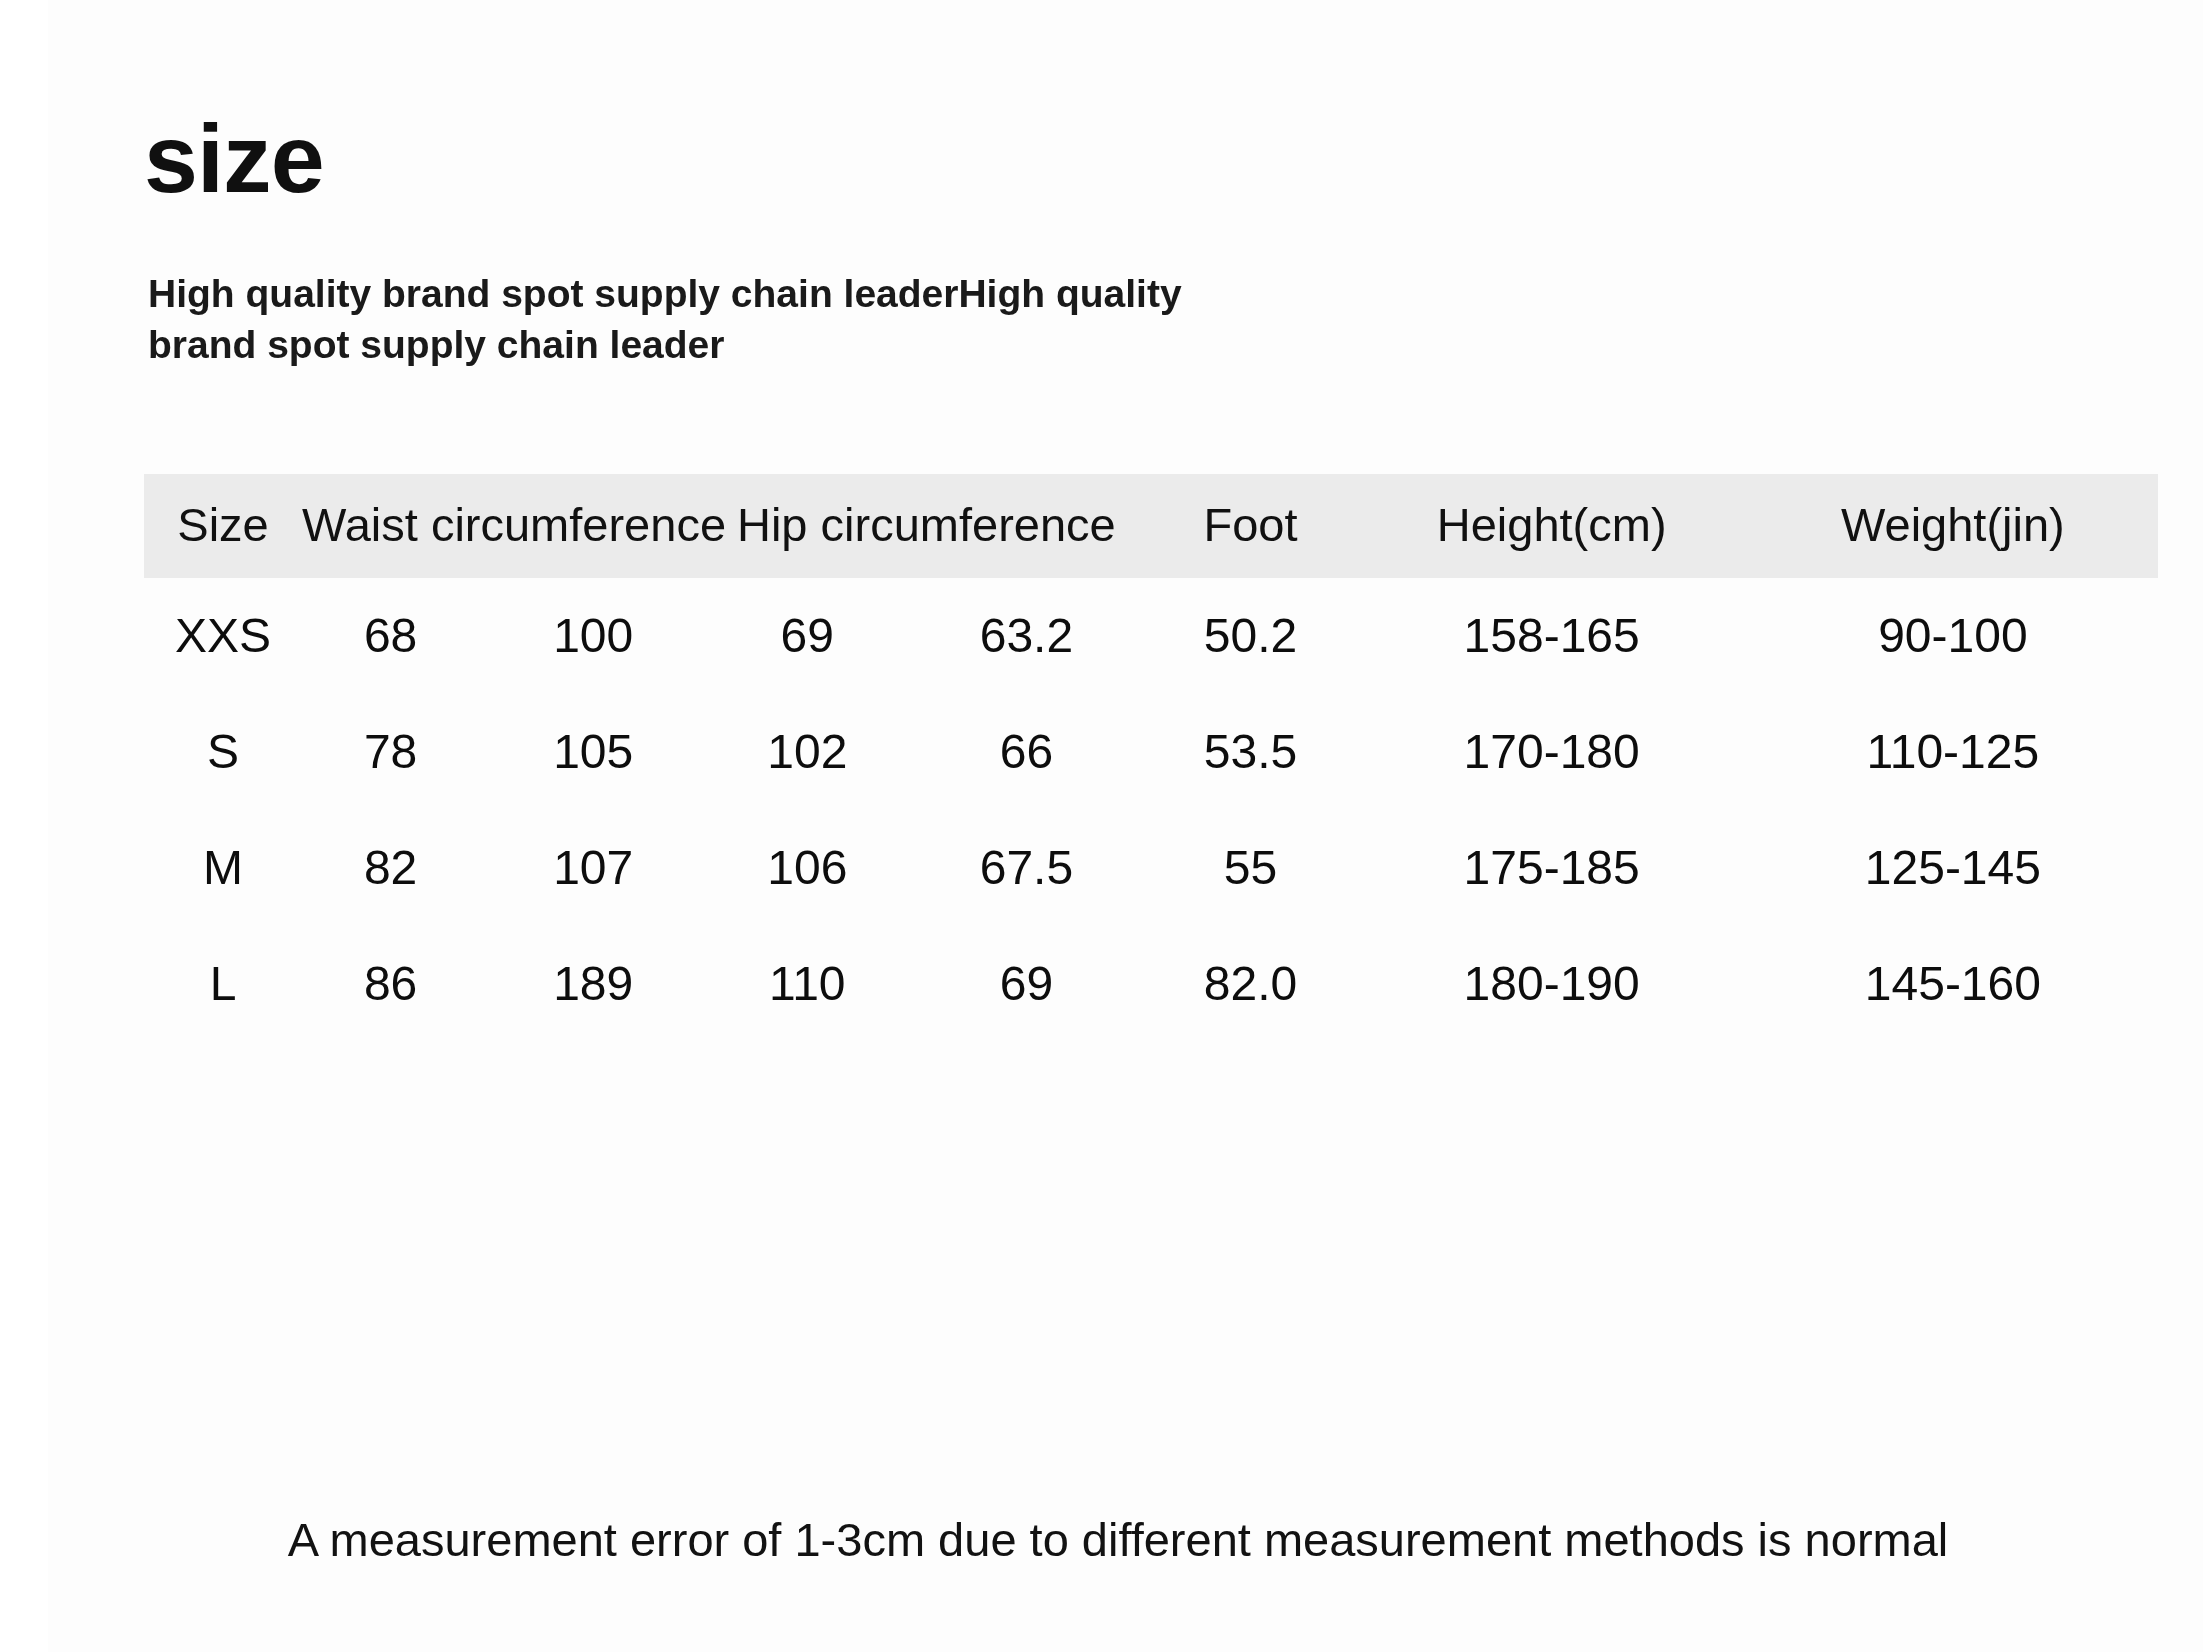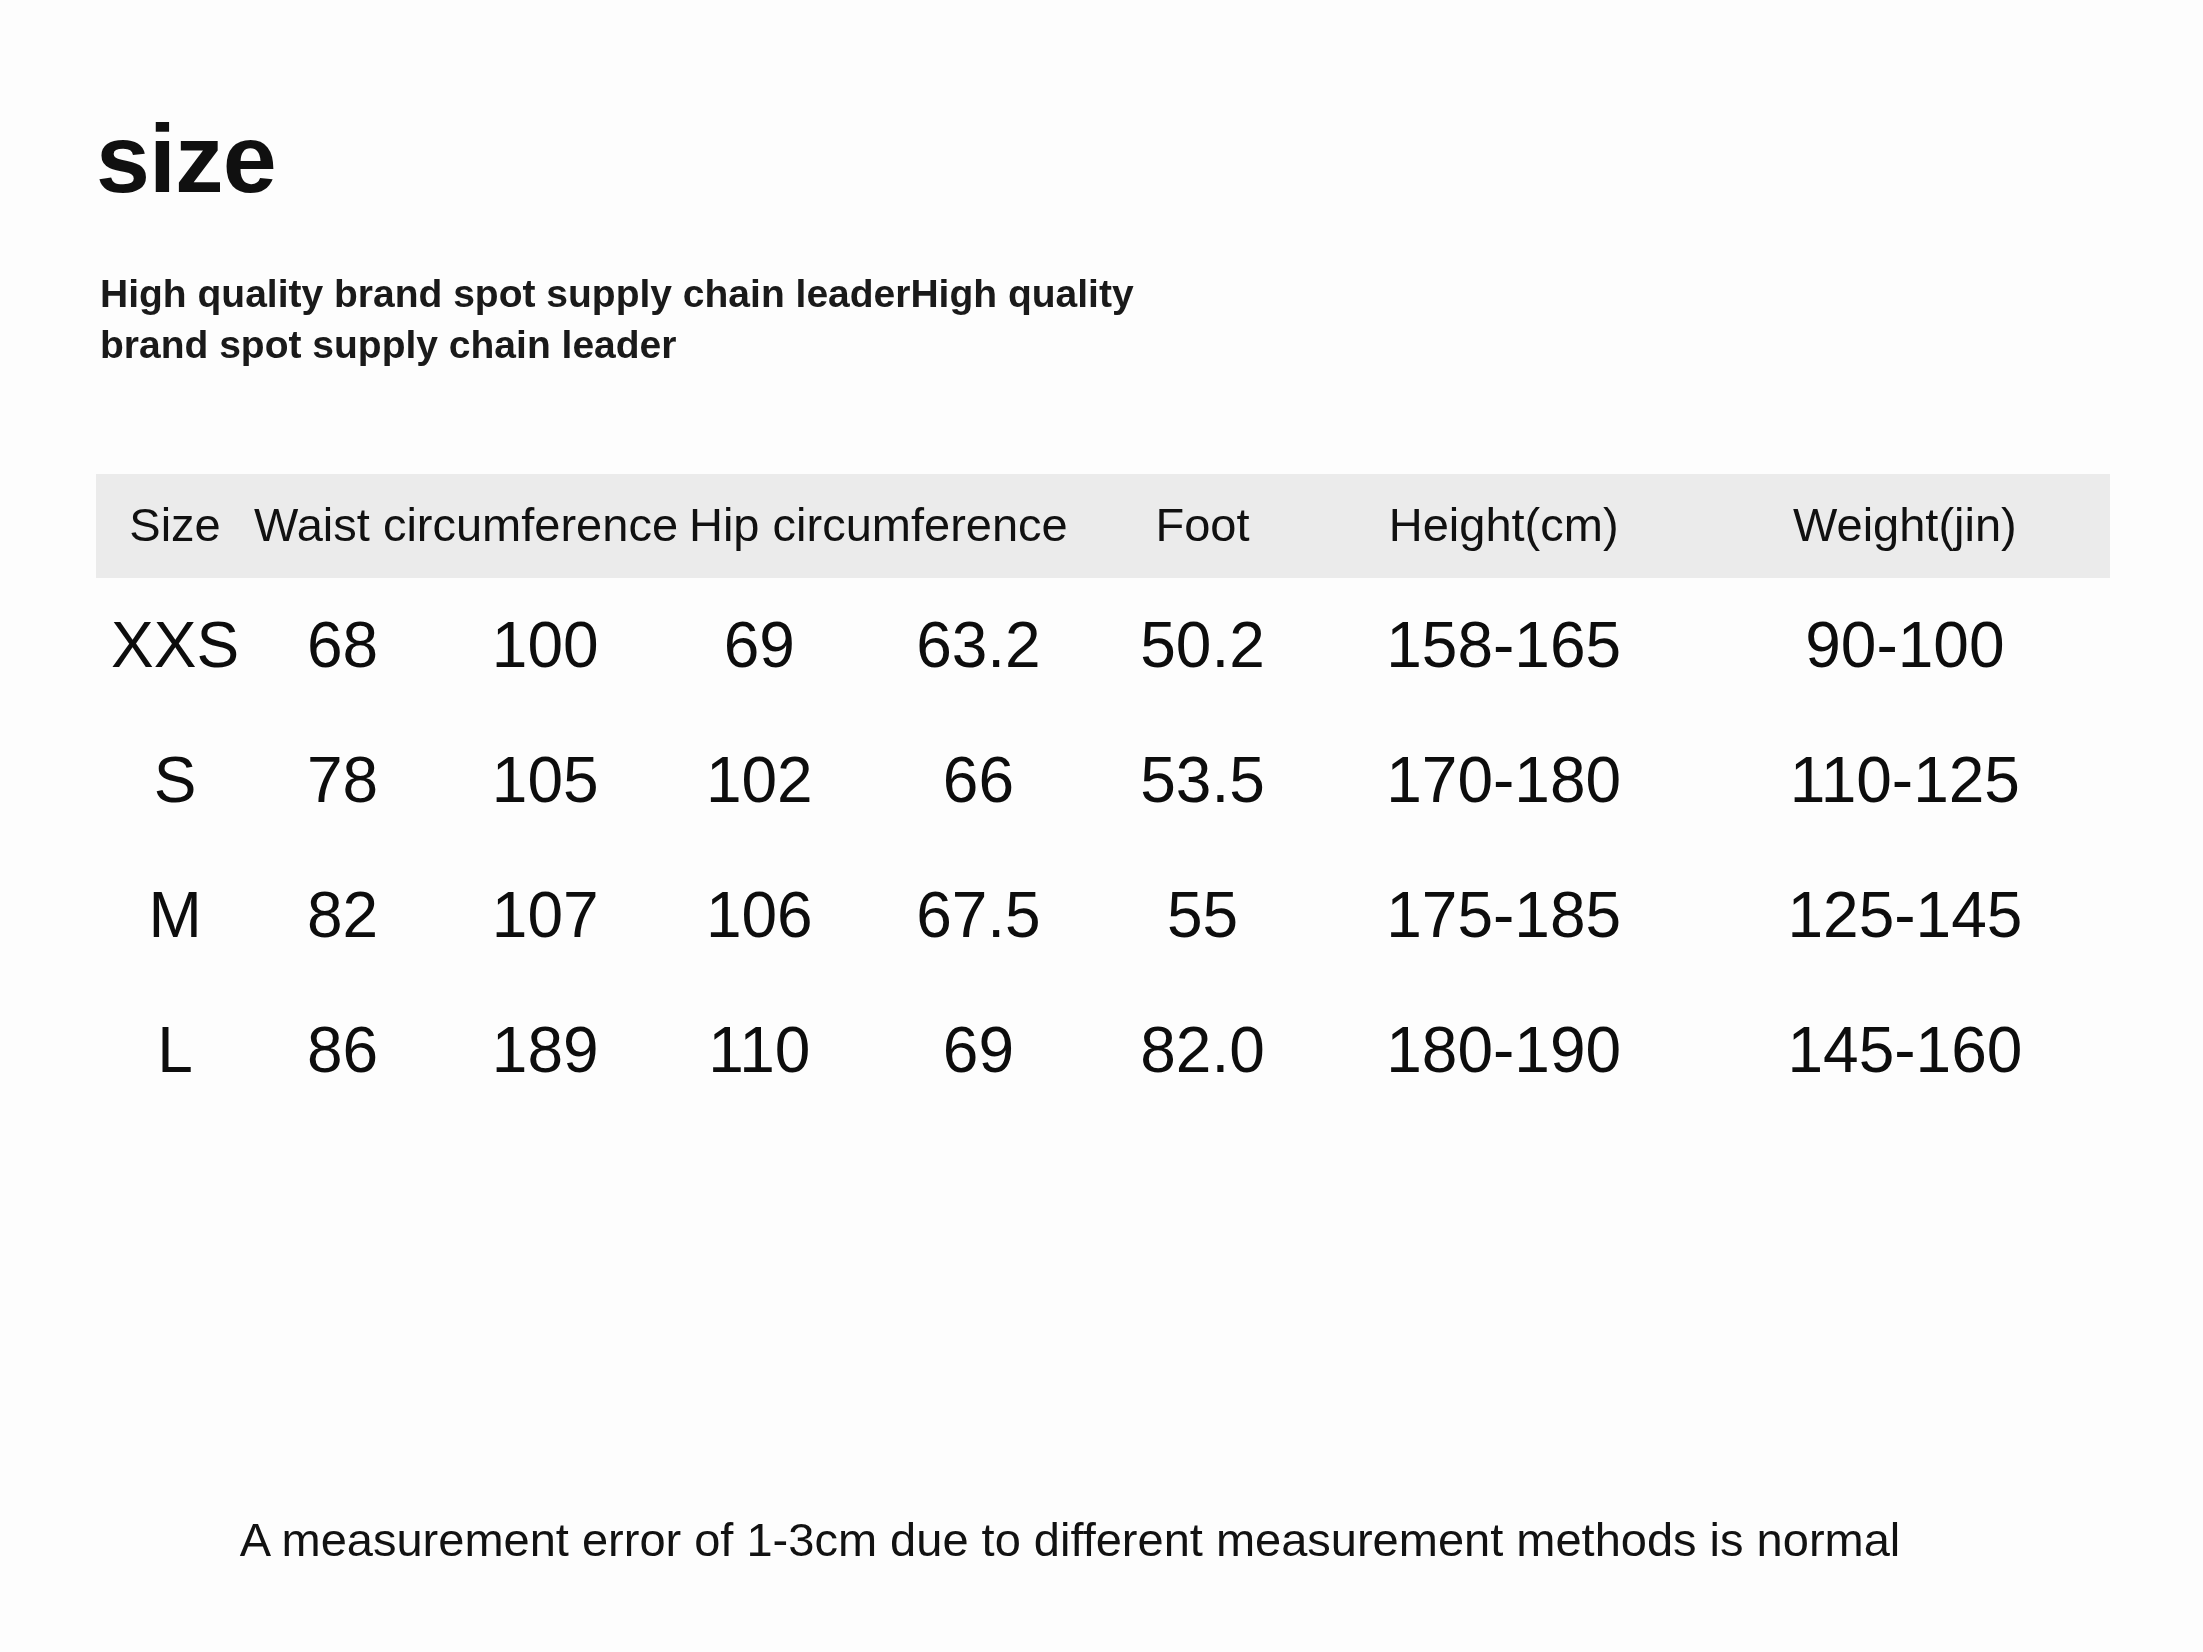--- a/index.html
+++ b/index.html
@@ -12,20 +12,21 @@
     height: 1653px;
     font-family: "Liberation Sans", sans-serif;
     color: #000000;
     overflow: hidden;
     position: relative;
   }
   .page {
     position: absolute;
     inset: 0;
     background: #fdfdfd;
+    margin-left: 48px;
   }
 
   .title {
     position: absolute;
     left: 96px;
     top: 110px;
     font-size: 97px;
     font-weight: 700;
     letter-spacing: -0.9px;
     line-height: 1;
@@ -63,21 +64,21 @@
   table.size-table thead th {
     font-size: 47px;
     font-weight: 400;
     color: #111111;
     padding: 23px 0 26px 0;
     text-align: center;
     white-space: nowrap;
   }
 
   table.size-table tbody td {
-    font-size: 64px;
+    font-size: 48px;
     font-weight: 400;
     color: #0d0d0d;
     text-align: center;
     padding: 30px 0 31px 0;
     white-space: nowrap;
   }
 
   
   col.c0 { width: 158px; }
   col.c1 { width: 177px; }

